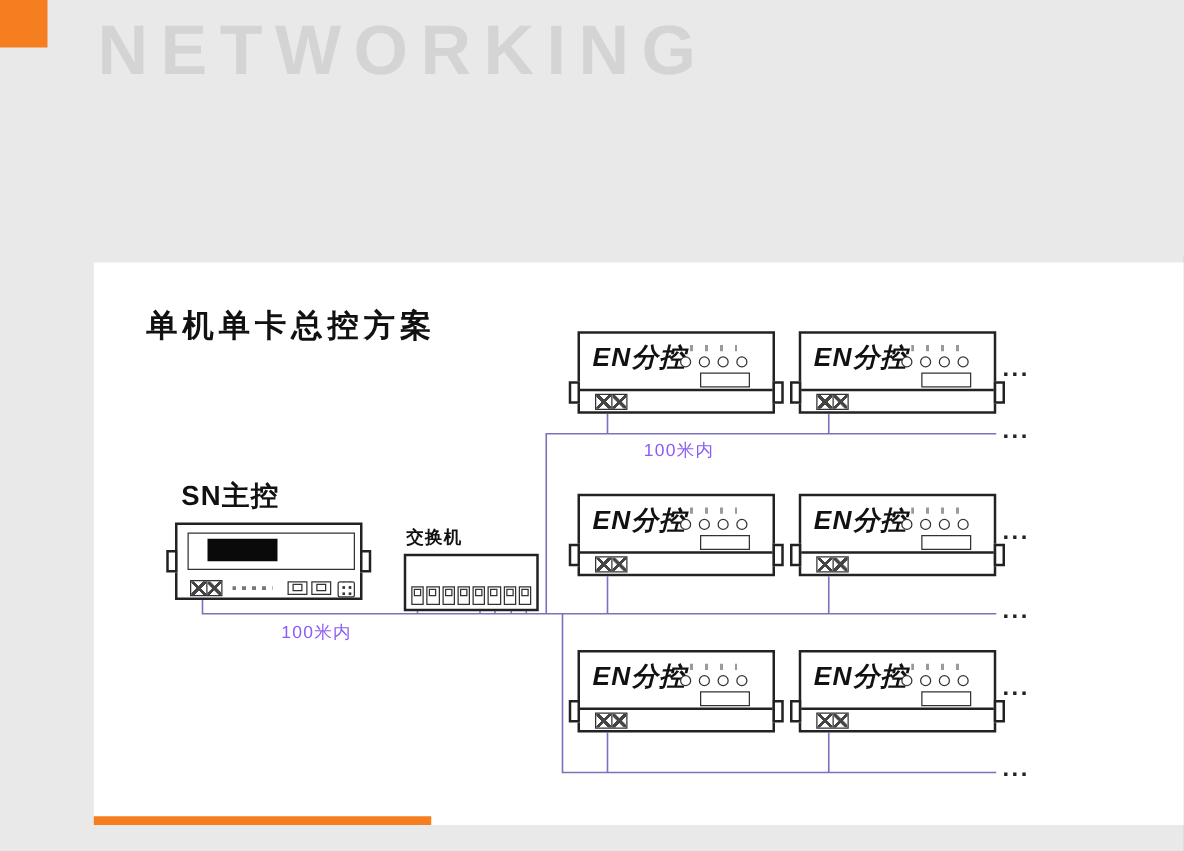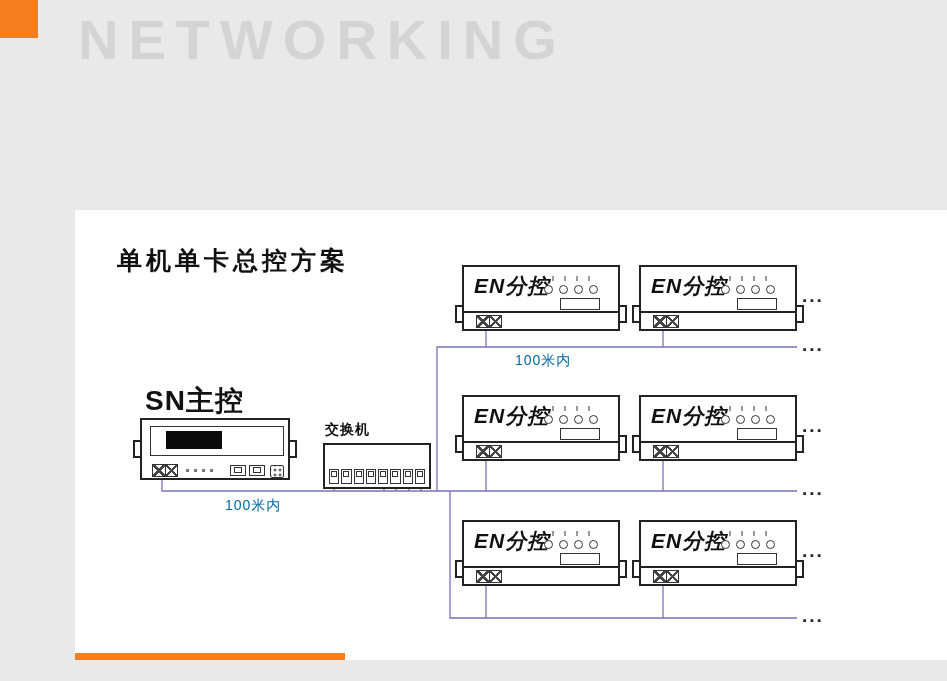--- a/index.html
+++ b/index.html
@@ -59,23 +59,23 @@
   .sn-port.p2{left:107px;}
   .sn-dot-conn{position:absolute;left:128px;top:45px;width:12px;height:11px;border:1px solid #333;border-radius:2px;
       background-image:radial-gradient(#333 1px,transparent 1.4px);background-size:5px 5px;background-position:1.5px 1.5px;}
   
   .sw-box{left:248px;top:233px;width:108px;height:46px;}
   .sw-ports{position:absolute;left:4px;right:4px;bottom:3px;height:15px;display:flex;gap:2px;}
   .sw-ports i{flex:1;border:1px solid #333;position:relative;}
   .sw-ports i::after{content:"";position:absolute;left:50%;top:1px;width:4px;height:4px;margin-left:-3px;border:1px solid #333;}
   
   .lbl{position:absolute;white-space:nowrap;}
-  .sn-label{left:70px;top:172px;font-size:28px;font-weight:600;letter-spacing:1px;}
+  .sn-label{left:70px;top:172px;font-size:22px;font-weight:600;letter-spacing:1px;}
   .sw-label{left:250px;top:211px;font-size:14px;font-weight:600;letter-spacing:1px;}
-  .dist{font-size:14px;color:#0369a1;letter-spacing:1px;}
+  .dist{font-size:14px;color:#8b5cf6;letter-spacing:1px;}
   .dist-en{left:440px;top:142px;}
   .dist-sn{left:150px;top:287px;}
   .dots{position:absolute;font-size:19px;font-weight:bold;color:#222;letter-spacing:2px;line-height:1;}
 </style>
 </head>
 <body>
 
 <div id="page">
 
   <div class="corner-square"></div>

